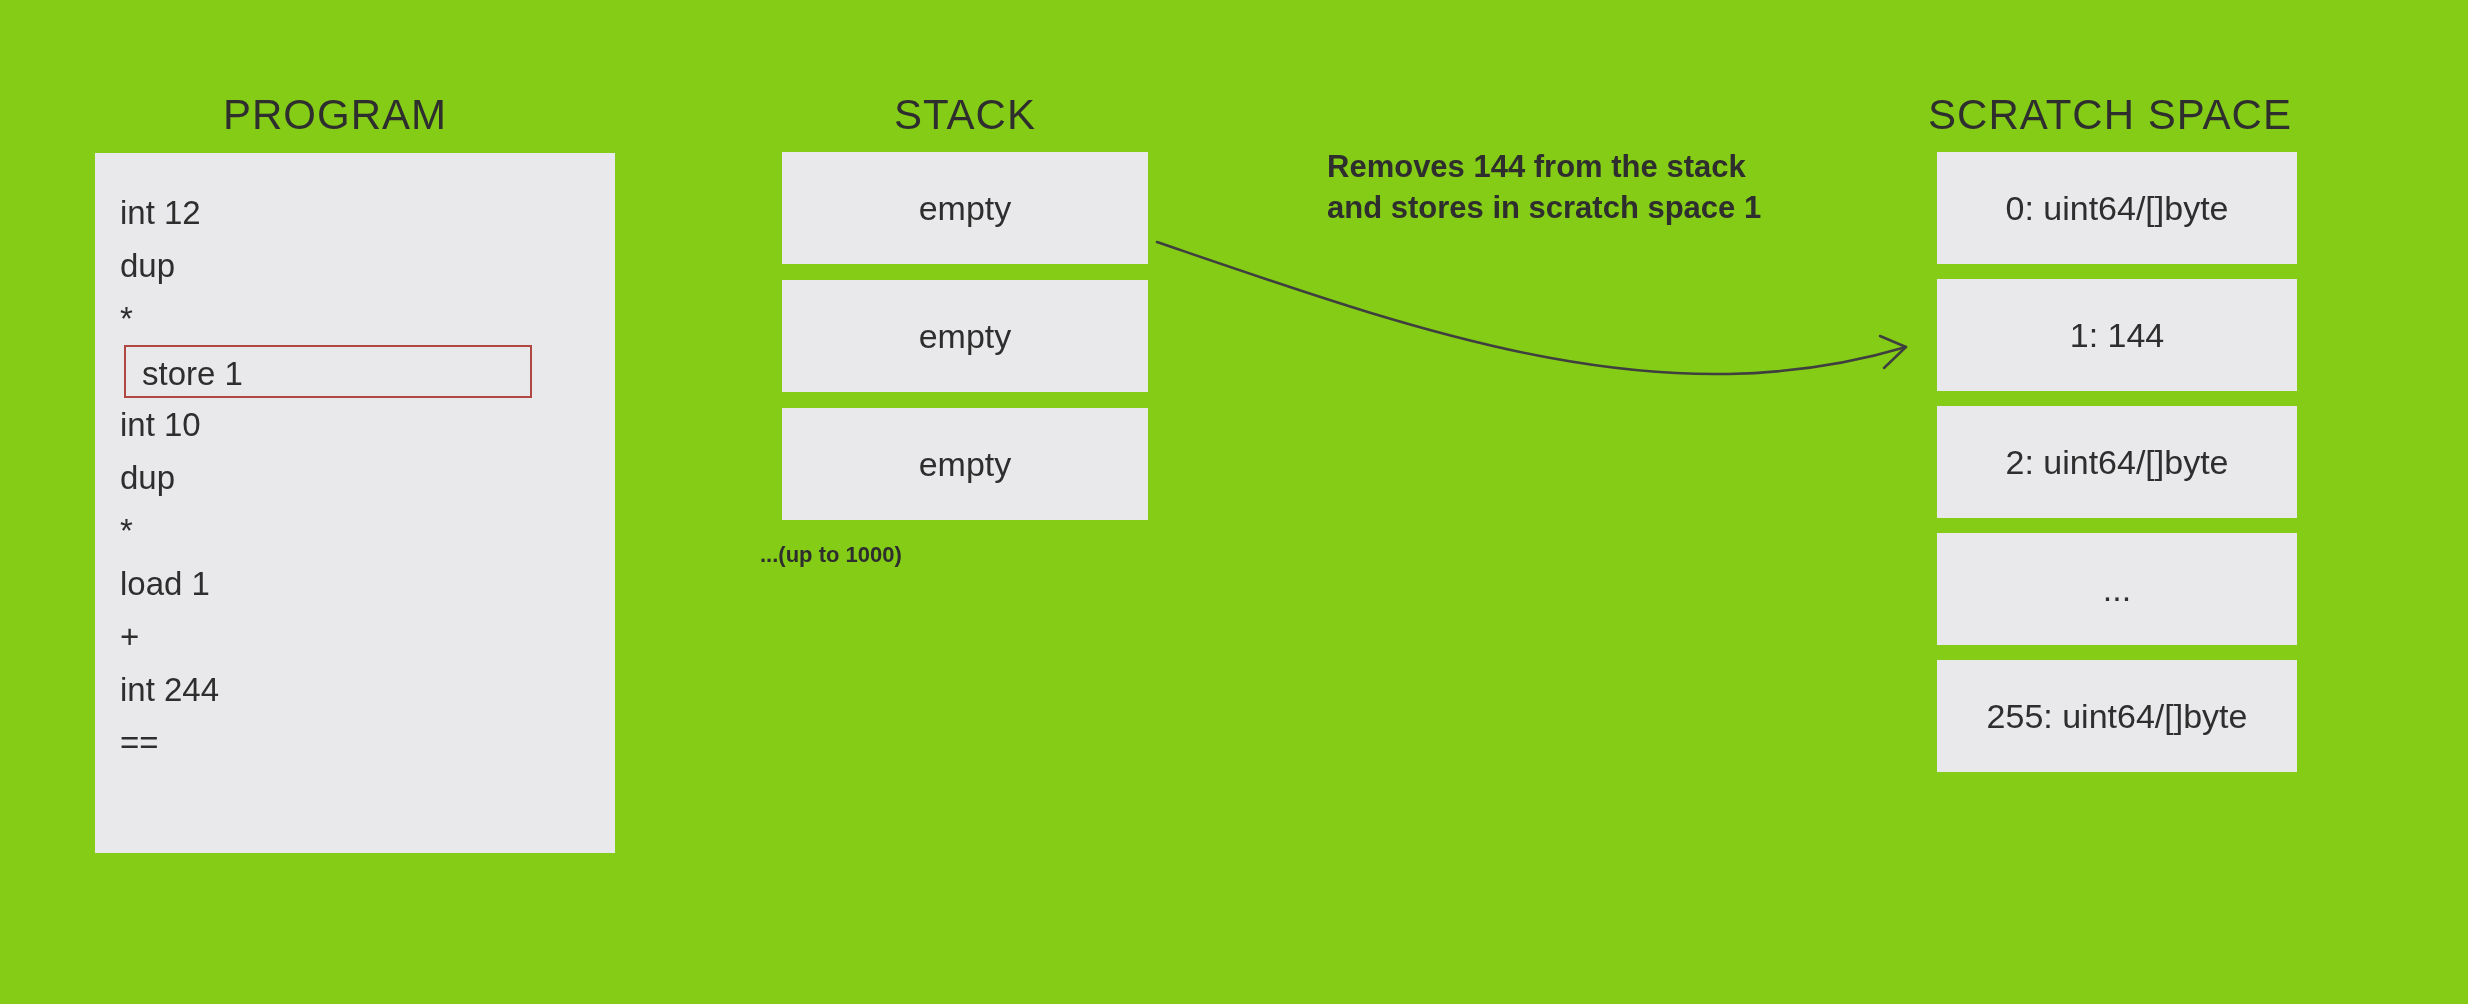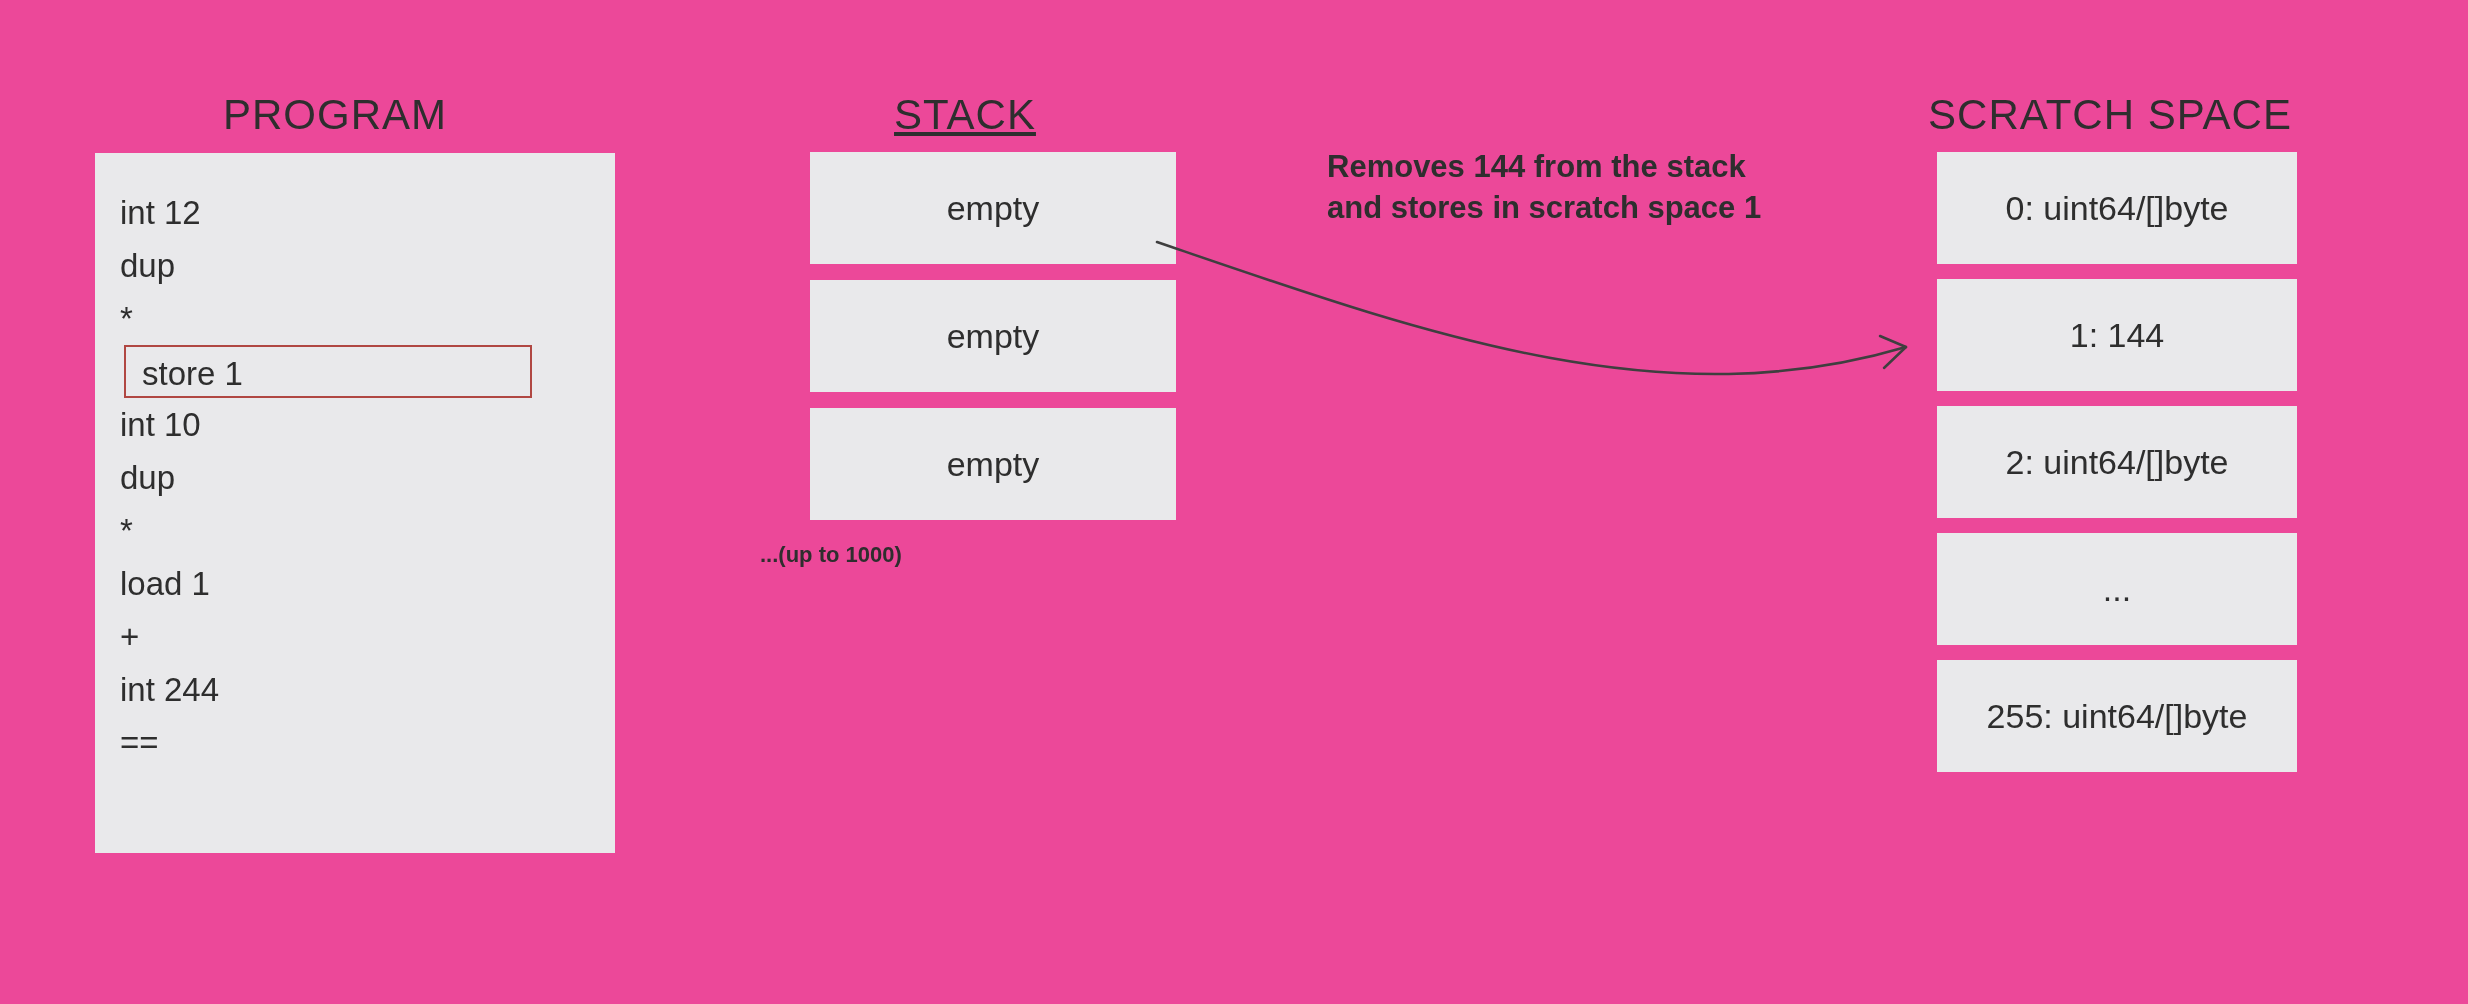--- a/index.html
+++ b/index.html
@@ -1,37 +1,37 @@
 <!DOCTYPE html>
 <html><head>
 <meta charset="utf-8">
 <style>
   html, body { margin: 0; padding: 0; background: #ffffff; }
   .canvas {
     position: relative;
     width: 2468px;
     height: 1004px;
-    background: #ec4899;
+    background: #84cc16;
     font-family: "Liberation Sans", sans-serif;
     color: #2e2e2e;
     overflow: hidden;
   }
   .col-title {
     position: absolute;
     top: 92px;
     font-size: 42px;
     font-weight: 400;
     letter-spacing: 1px;
     text-align: center;
     color: #2e2e2e;
     line-height: 1.1;
     white-space: nowrap;
   }
   .title-program { left: 95px;  width: 480px; }
-  .title-stack   { left: 782px; width: 366px; text-decoration: underline; }
+  .title-stack   { left: 782px; width: 366px; }
   .title-scratch { left: 1923px; width: 374px; }
 
   .program-panel {
     position: absolute;
     left: 95px; top: 153px;
     width: 520px; height: 700px;
     background: #e9e9eb;
     box-sizing: border-box;
     padding-top: 33px;
   }
@@ -45,21 +45,21 @@
   }
   .code-line.highlight {
     box-sizing: border-box;
     margin-left: 29px;
     width: 408px;
     padding-left: 16px;
     border: 2px solid #b04742;
   }
 
   .slot-col { position: absolute; }
-  .stack-col   { left: 782px;  top: 152px; width: 366px; margin-left: 28px; }
+  .stack-col   { left: 782px;  top: 152px; width: 366px; }
   .scratch-col { left: 1923px; top: 152px; width: 374px; }
   .slot {
     height: 112px;
     background: #e9e9eb;
     display: flex;
     align-items: center;
     justify-content: center;
     font-size: 34px;
     color: #2e2e2e;
   }

